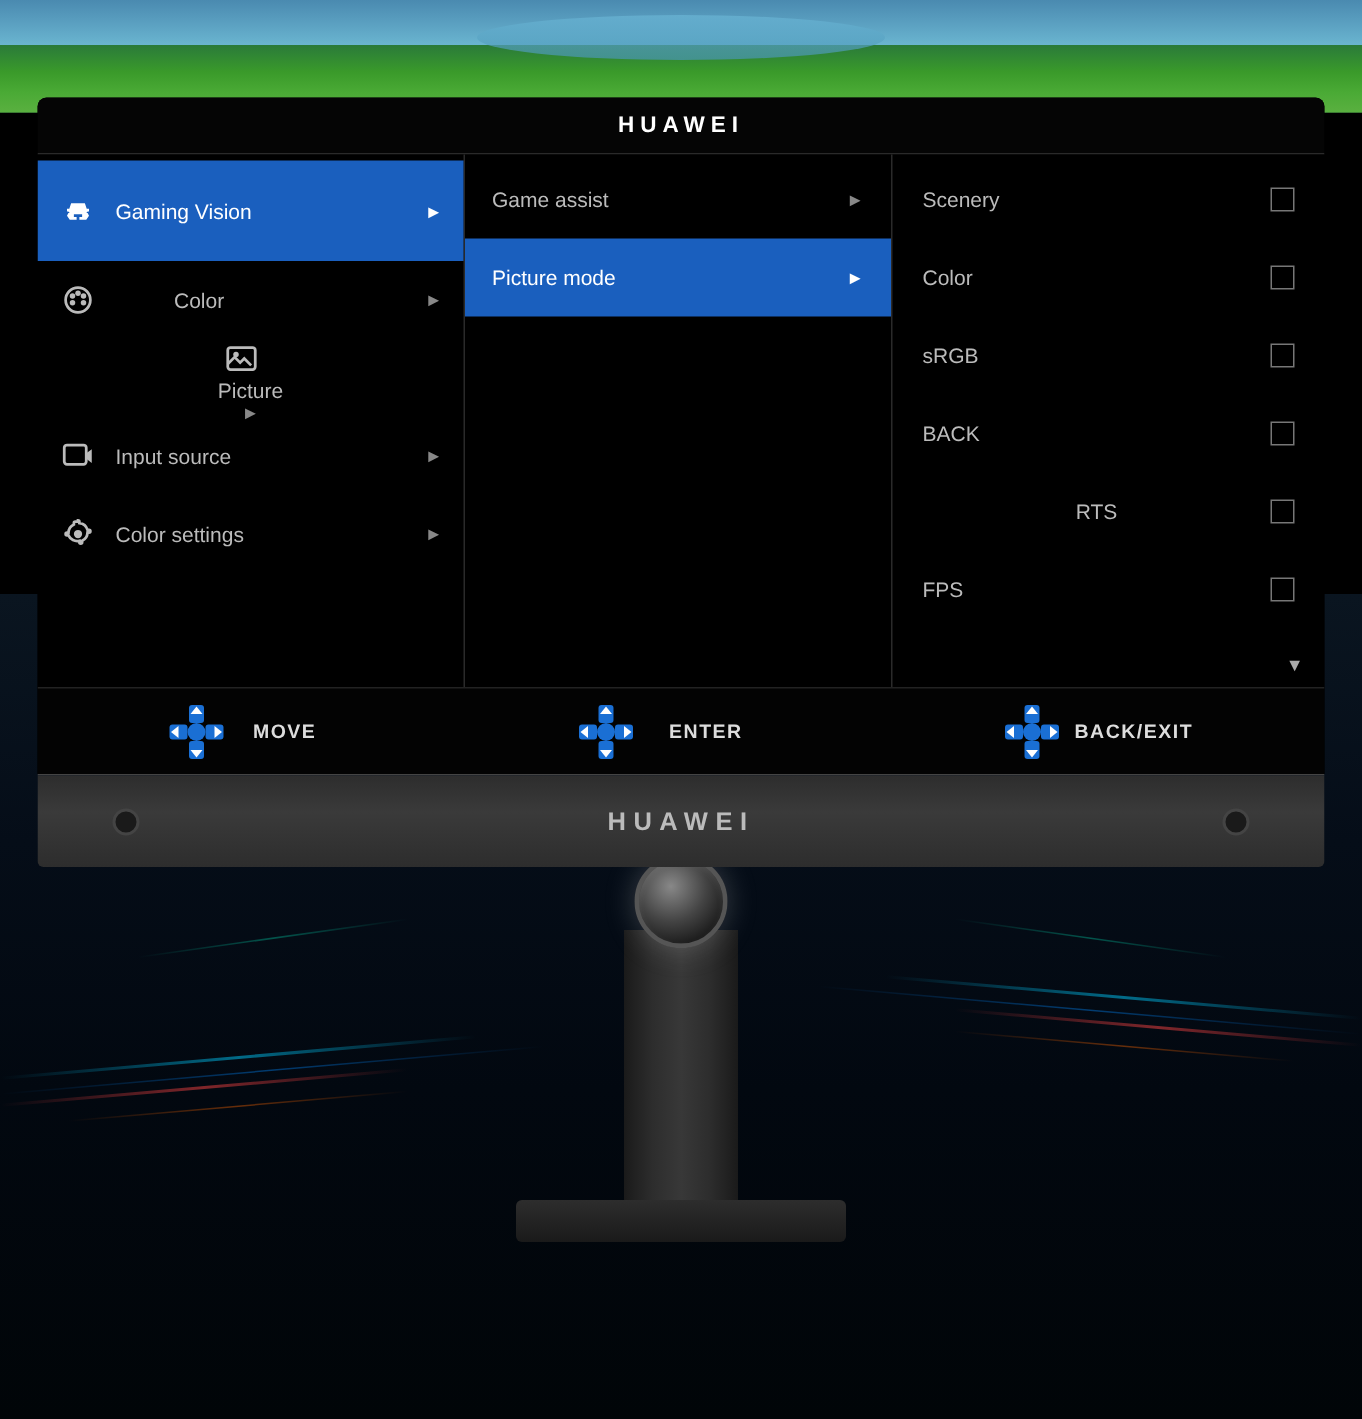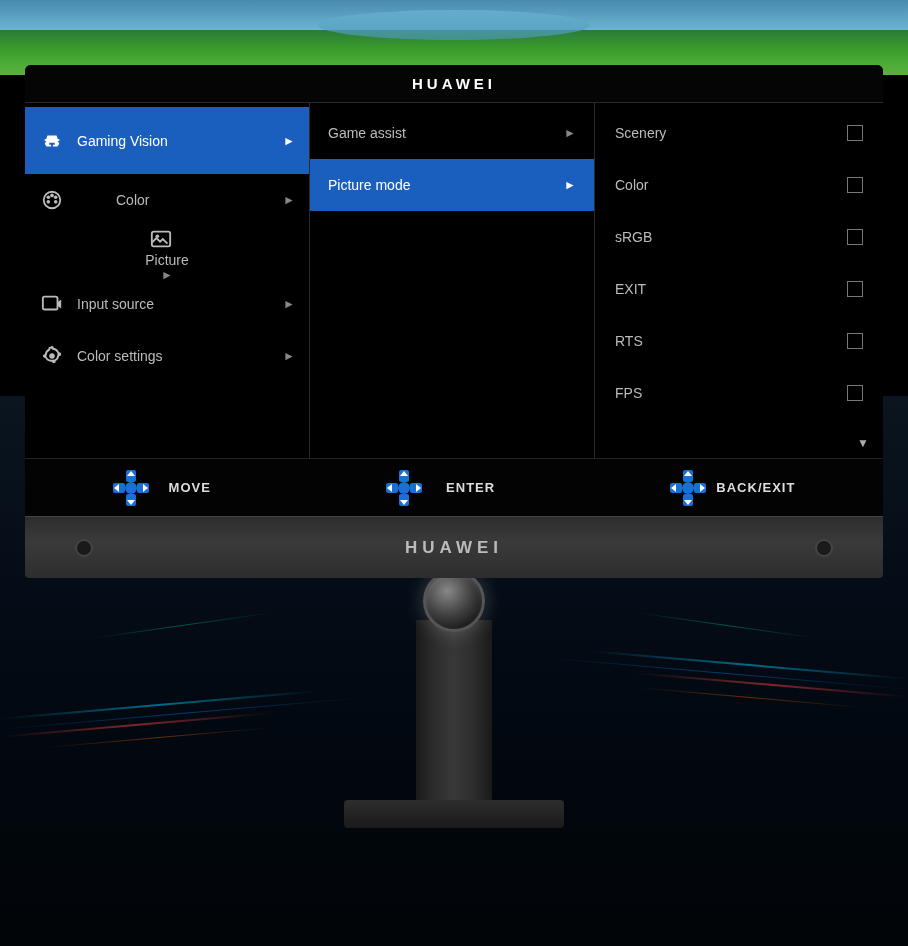--- a/index.html
+++ b/index.html
@@ -147,25 +147,25 @@
             <span style="flex:1;font-size:14px;">Color</span>
             <div style="width:16px;height:16px;border:1.5px solid #777;"></div>
           </div>
 
           <div style="display:flex;align-items:center;height:52px;padding:0 20px;color:#bbb;cursor:pointer;">
             <span style="flex:1;font-size:14px;">sRGB</span>
             <div style="width:16px;height:16px;border:1.5px solid #777;"></div>
           </div>
 
           <div style="display:flex;align-items:center;height:52px;padding:0 20px;color:#bbb;cursor:pointer;">
-            <span style="flex:1;font-size:14px;">EXIT</span>
-            <div style="width:16px;height:16px;border:1.5px solid #777;"></div>
-          </div>
-
-          <div style="display:flex;align-items:center;height:52px;padding:0 20px;color:#bbb;cursor:pointer;">
+            <span style="flex:1;font-size:14px;">BACK</span>
+            <div style="width:16px;height:16px;border:1.5px solid #777;"></div>
+          </div>
+
+          <div style="display:flex;align-items:center;height:52px;padding:0 20px;color:#bbb;cursor:pointer;text-align:center;">
             <span style="flex:1;font-size:14px;">RTS</span>
             <div style="width:16px;height:16px;border:1.5px solid #777;"></div>
           </div>
 
           <div style="display:flex;align-items:center;height:52px;padding:0 20px;color:#bbb;cursor:pointer;">
             <span style="flex:1;font-size:14px;">FPS</span>
             <div style="width:16px;height:16px;border:1.5px solid #777;"></div>
           </div>
 
           <div style="position:absolute;bottom:8px;right:14px;color:#aaa;font-size:12px;">▼</div>

